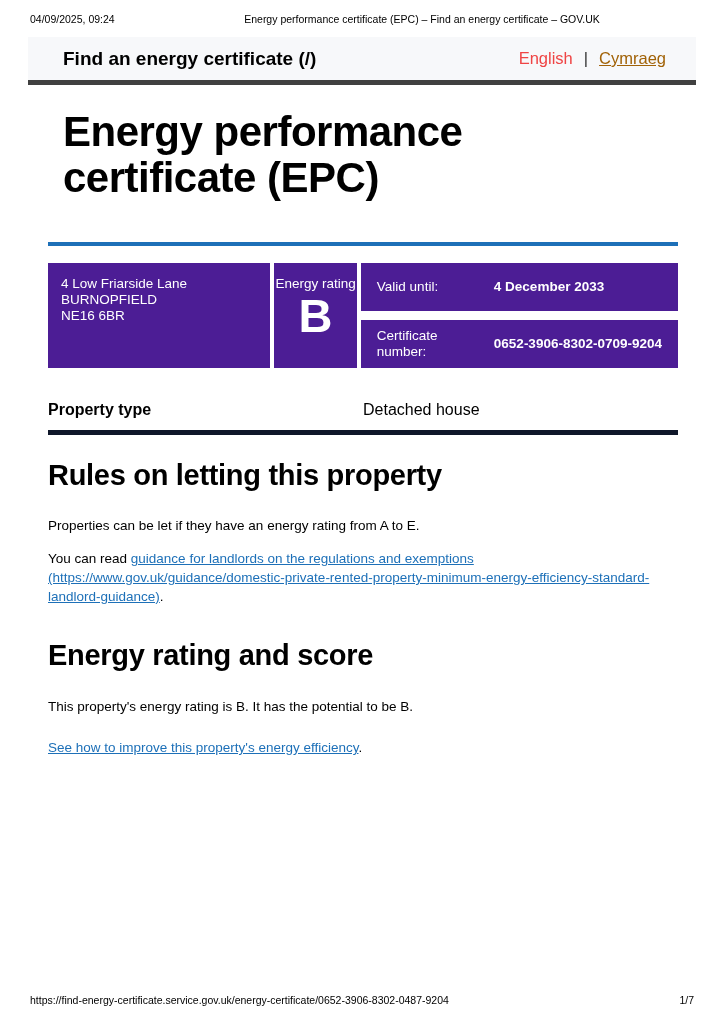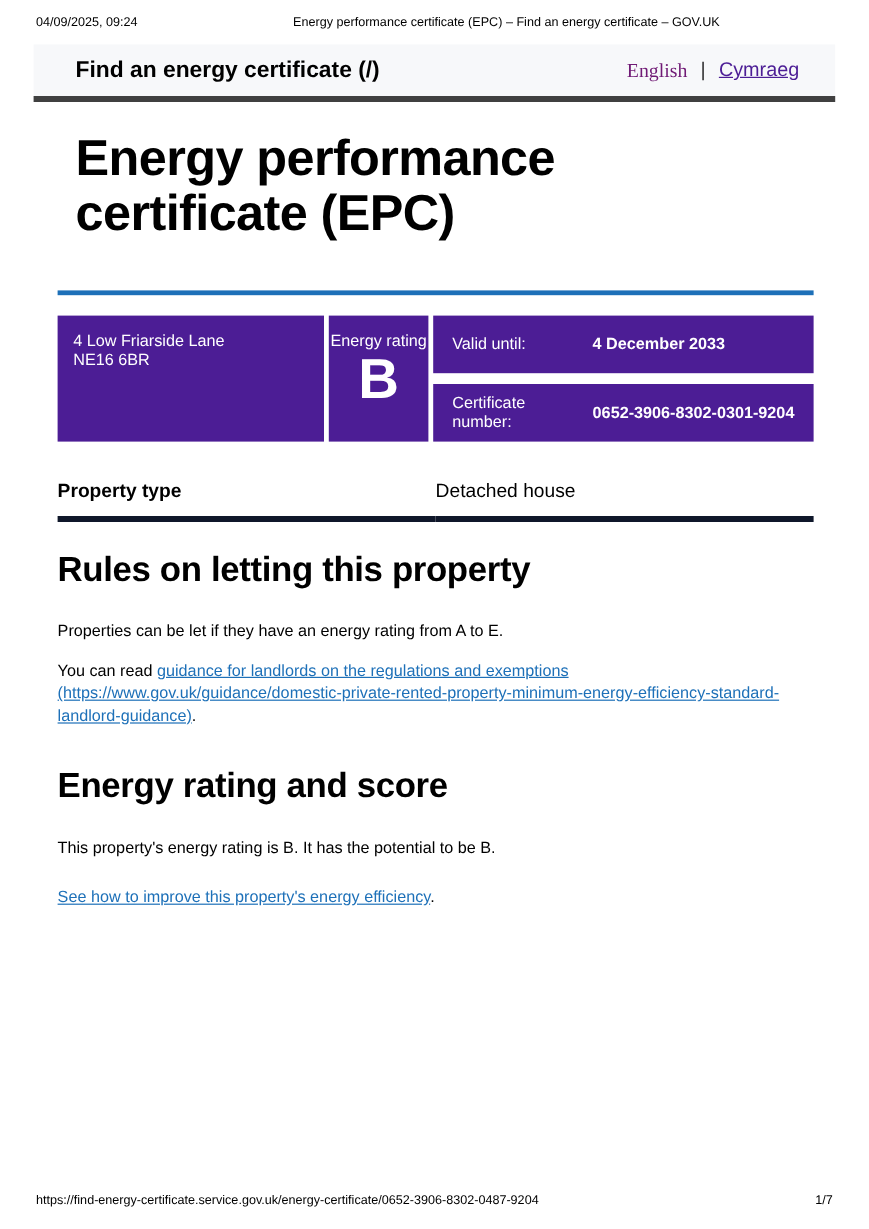--- a/index.html
+++ b/index.html
@@ -14,23 +14,23 @@
 
   
   .site-header {
     position: absolute; top: 37px; left: 28px; right: 28px; height: 48px;
     background: #f7f8fa; border-bottom: 5px solid #404040;
     display: flex; align-items: center; justify-content: space-between;
     padding: 0 30px 0 35px;
   }
   .service-name { font-size: 19px; font-weight: bold; color: #000; text-decoration: none; }
   .lang-switch { font-size: 16.5px; display: flex; align-items: center; }
-  .lang-current { color: #701a75; font-family: Liberation Serif, serif; }
+  .lang-current { color: #ef4444; }
   .lang-divider { margin: 0 11px; color: #333; }
-  .lang-link { color: #4c1d95; text-decoration: underline; }
+  .lang-link { color: #a16207; text-decoration: underline; }
 
   
   .main { position: absolute; top: 0; left: 48px; width: 630px; padding-top: 109px; }
 
   h1.page-title { font-size: 42px; line-height: 46px; font-weight: bold; margin-left: 15px; max-width: 600px; letter-spacing: -0.5px; }
 
   .blue-rule { margin-top: 41px; height: 4px; background: #1d70b8; }
 
   .epc-box { margin-top: 17px; height: 105px; display: flex; gap: 4px; }
   .epc-box .cell { background: #4c1d95; color: #fff; }
@@ -76,34 +76,35 @@
 
 <main class="main">
 
   <h1 class="page-title">Energy performance certificate (EPC)</h1>
 
   <div class="blue-rule"></div>
 
   <div class="epc-box">
     <div class="cell epc-address">
       <div>4 Low Friarside Lane</div>
+      <div>BURNOPFIELD</div>
       <div>NE16 6BR</div>
     </div>
     <div class="cell epc-rating">
       <div class="epc-rating-label">Energy rating</div>
       <div class="epc-rating-letter">B</div>
     </div>
     <div class="epc-extra">
       <div class="cell epc-row">
         <span class="epc-row-label">Valid until:</span>
         <span class="epc-row-value">4 December 2033</span>
       </div>
       <div class="cell epc-row">
         <span class="epc-row-label">Certificate number:</span>
-        <span class="epc-row-value">0652-3906-8302-0301-9204</span>
+        <span class="epc-row-value">0652-3906-8302-0709-9204</span>
       </div>
     </div>
   </div>
 
   <table class="summary">
     <tbody>
       <tr>
         <td class="label">Property type</td>
         <td>Detached house</td>
       </tr>

